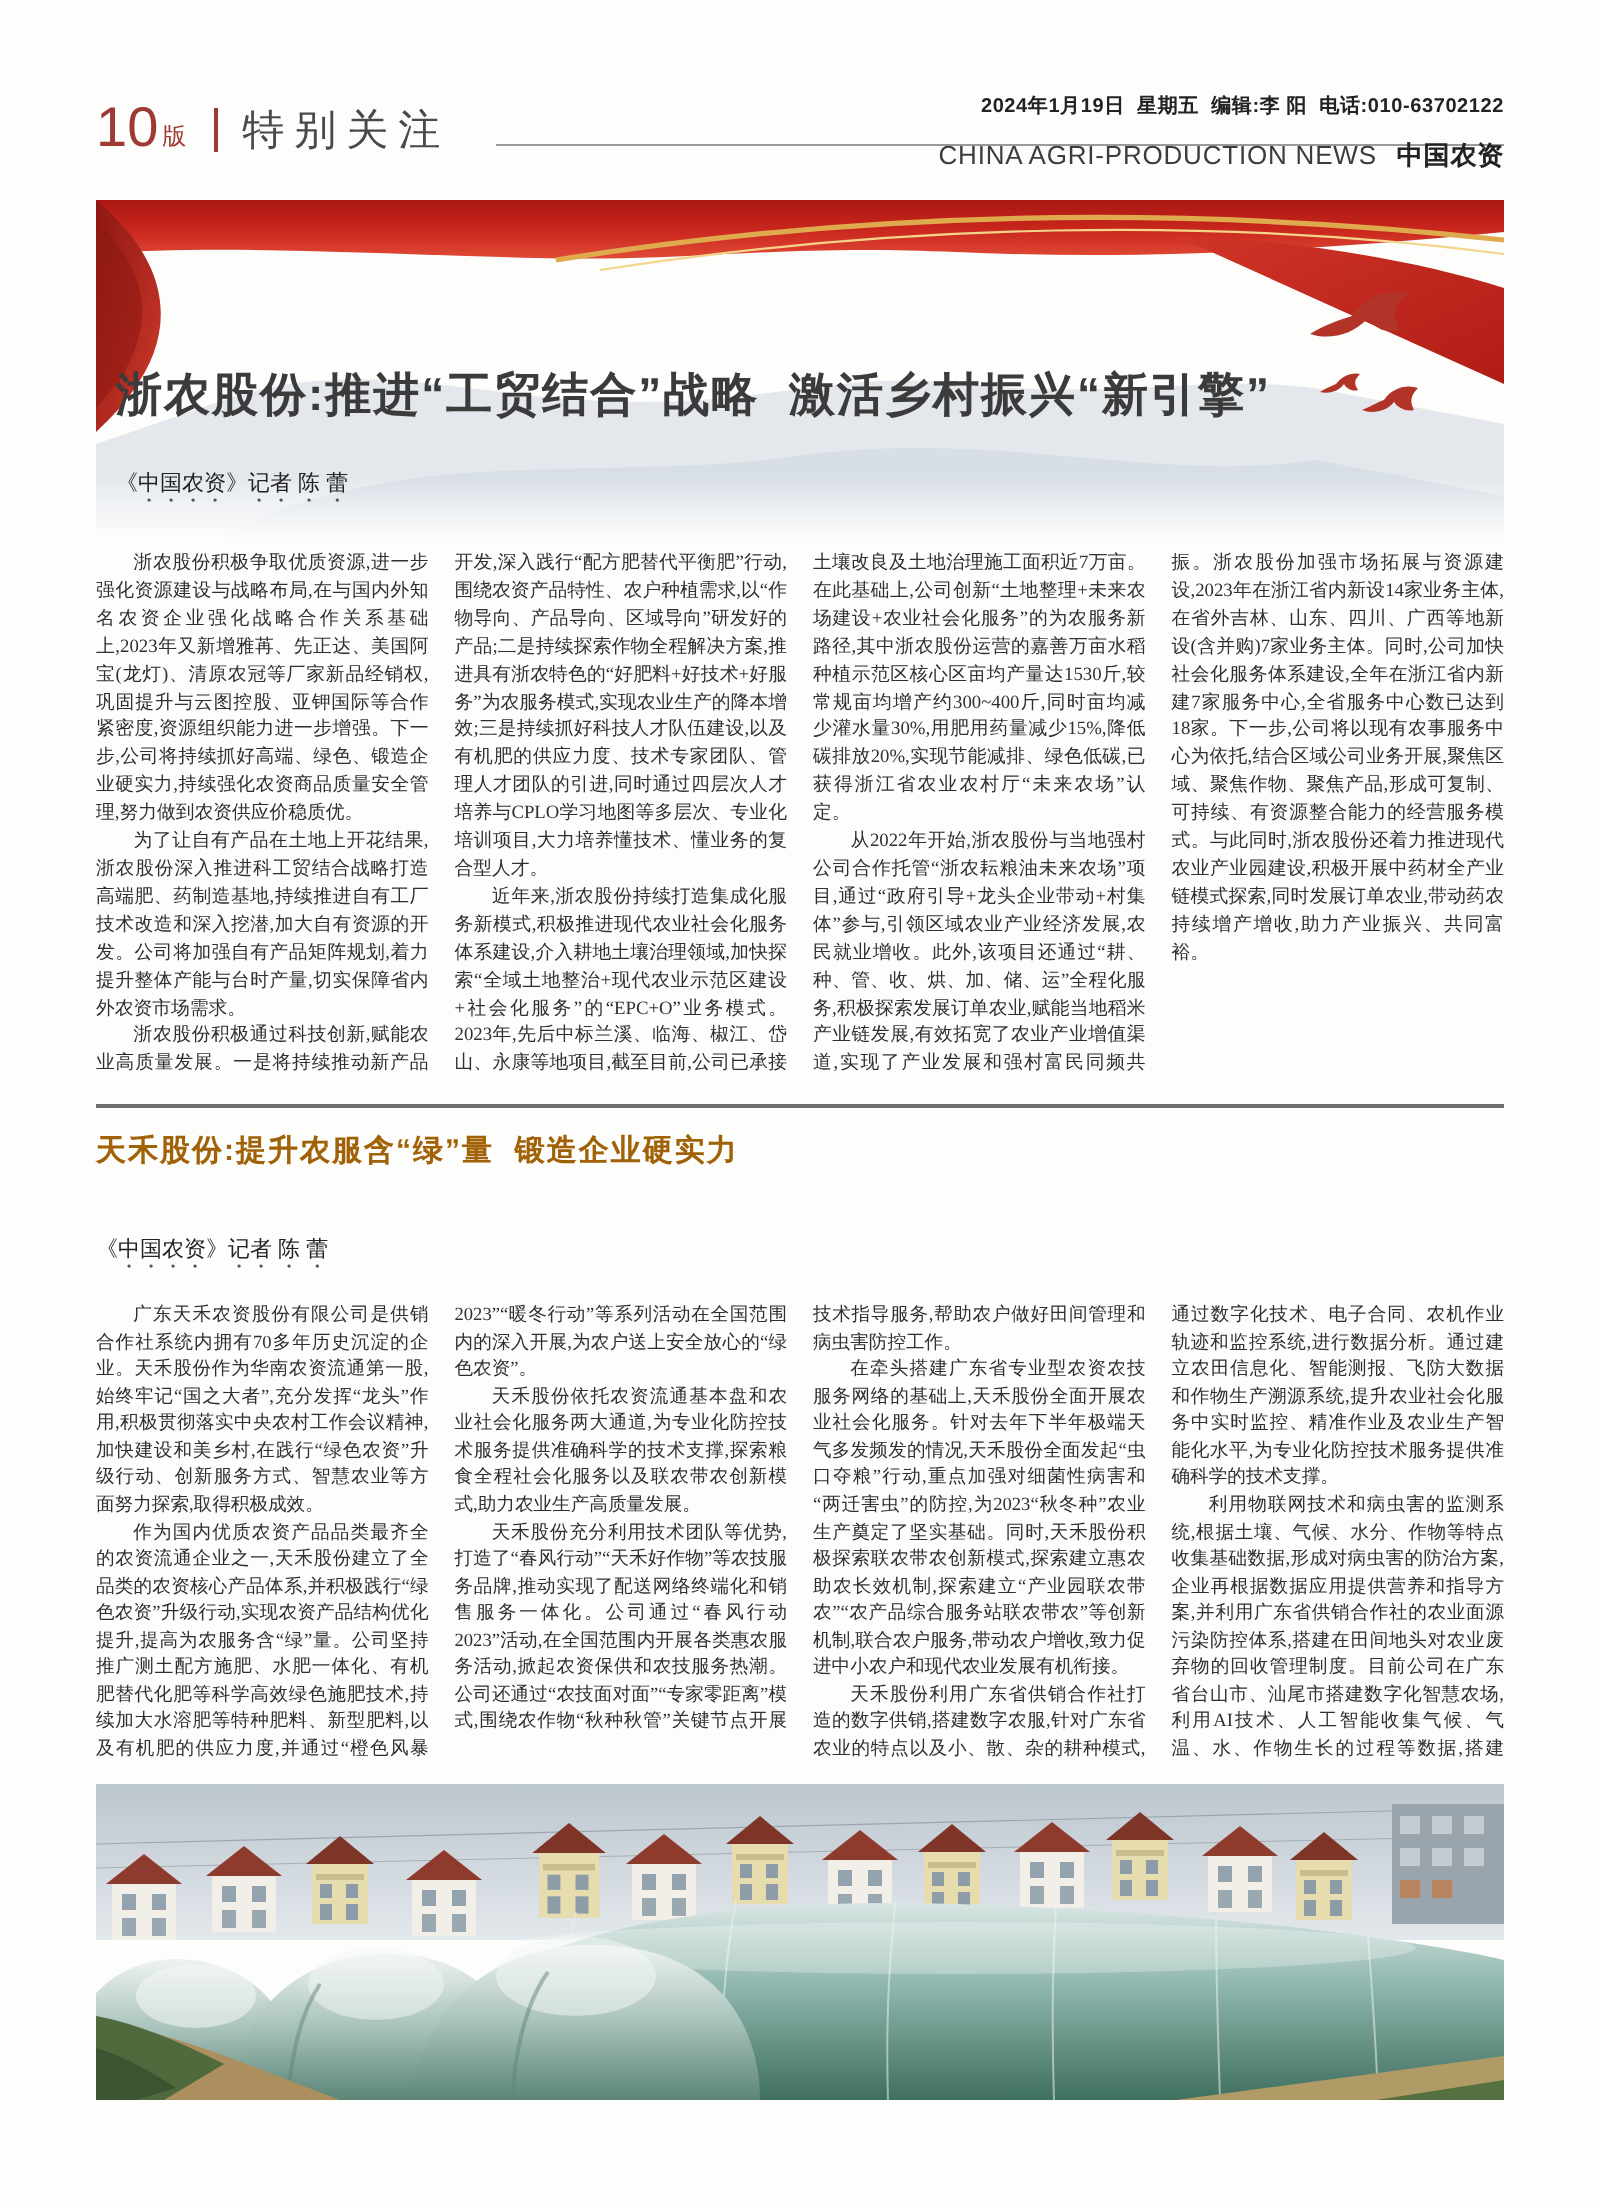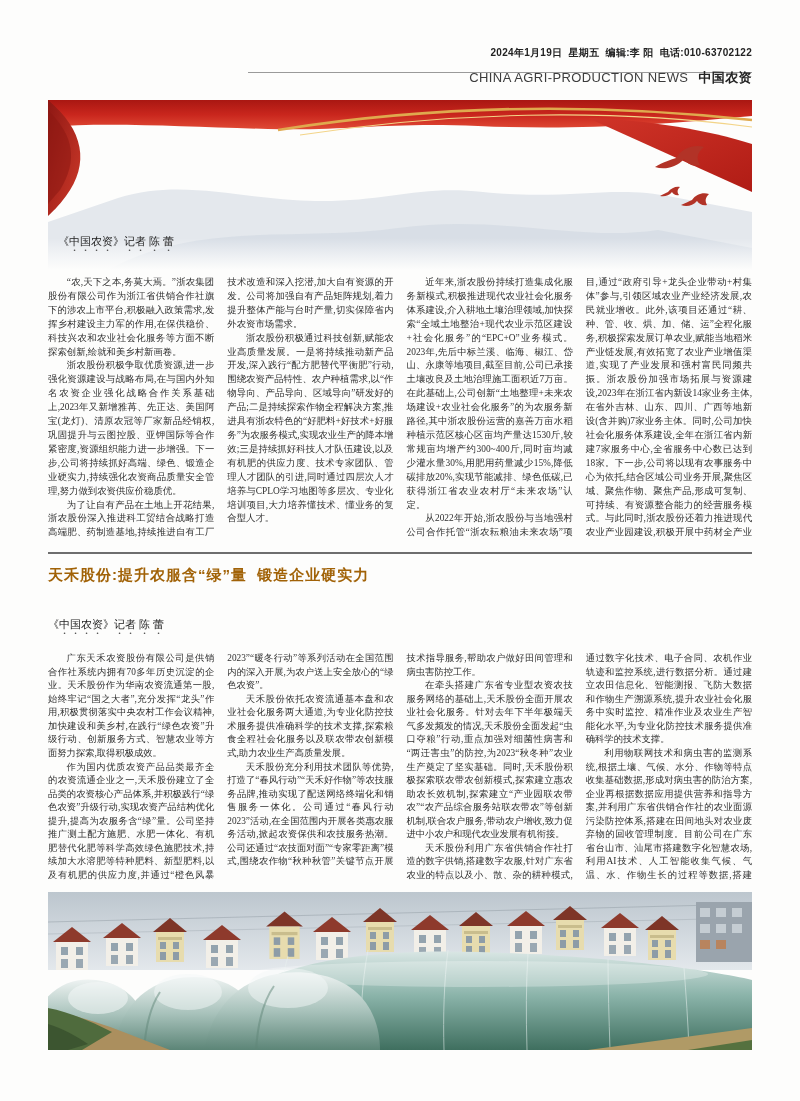--- a/index.html
+++ b/index.html
@@ -50,20 +50,26 @@
     font-size:11px;color:#222;white-space:pre;}
   
   .photo{position:absolute;left:48px;top:892px;width:704px;height:158px;overflow:hidden;}
 </style>
 </head>
 <body>
 
 <div class="page">
 
   <div class="header">
+    <div class="header-left">
+      <span class="pagenum">10</span>
+      <span class="pagelabel">版</span>
+      <span class="vbar"></span>
+      <span class="section">特别关注</span>
+    </div>
     <div class="header-rule"></div>
     <div class="header-right">
       <div class="date-line">2024年1月19日  星期五  编辑:李 阳  电话:010-63702122</div>
       <div class="masthead"><span>CHINA AGRI-PRODUCTION NEWS</span><span class="cn">中国农资</span></div>
     </div>
   </div>
 
   <div class="banner">
     <svg width="704" height="170" viewBox="0 0 704 170">
       <defs>
@@ -102,25 +108,25 @@
       <path d="M0 10 C26 36 30 60 12 90 L0 104 Z" fill="#8d1713" opacity=".55"></path>
 
       <g fill="#b23327">
         <path d="M628 58 C634 48 646 44 656 47 C649 53 648 58 652 65 C645 67 639 64 636 59 C628 68 616 70 607 67 C615 62 622 60 628 58 Z"></path>
         <path d="M620 188 C623 184 628 182 632 183 C629 186 629 188 631 191 C628 192 625 190 624 188 C621 192 616 193 612 192 C615 190 618 189 620 188 Z" transform="translate(0,-96)"></path>
         <path d="M644 100 C648 94 655 92 661 94 C657 98 657 101 659 105 C655 106 651 104 649 101 C645 106 638 107 633 105 C638 103 641 101 644 100 Z"></path>
       </g>
 
       <rect x="0" y="138" width="704" height="32" fill="url(#fade)"></rect>
     </svg>
+    <h1 class="t1">浙农股份:推进“工贸结合”战略  激活乡村振兴“新引擎”</h1>
     <div class="byline em-dots">《中国农资》记者 陈 蕾</div>
   </div>
 
   <section class="cols a1">
-      <p>“农,天下之本,务莫大焉。”浙农集团股份有限公司作为浙江省供销合作社旗下的涉农上市平台,积极融入政策需求,发挥乡村建设主力军的作用,在保供稳价、科技兴农和农业社会化服务等方面不断探索创新,绘就和美乡村新画卷。</p>
       <p>浙农股份积极争取优质资源,进一步强化资源建设与战略布局,在与国内外知名农资企业强化战略合作关系基础上,2023年又新增雅苒、先正达、美国阿宝(龙灯)、清原农冠等厂家新品经销权,巩固提升与云图控股、亚钾国际等合作紧密度,资源组织能力进一步增强。下一步,公司将持续抓好高端、绿色、锻造企业硬实力,持续强化农资商品质量安全管理,努力做到农资供应价稳质优。</p>
       <p>为了让自有产品在土地上开花结果,浙农股份深入推进科工贸结合战略打造高端肥、药制造基地,持续推进自有工厂技术改造和深入挖潜,加大自有资源的开发。公司将加强自有产品矩阵规划,着力提升整体产能与台时产量,切实保障省内外农资市场需求。</p>
       <p>浙农股份积极通过科技创新,赋能农业高质量发展。一是将持续推动新产品开发,深入践行“配方肥替代平衡肥”行动,围绕农资产品特性、农户种植需求,以“作物导向、产品导向、区域导向”研发好的产品;二是持续探索作物全程解决方案,推进具有浙农特色的“好肥料+好技术+好服务”为农服务模式,实现农业生产的降本增效;三是持续抓好科技人才队伍建设,以及有机肥的供应力度、技术专家团队、管理人才团队的引进,同时通过四层次人才培养与CPLO学习地图等多层次、专业化培训项目,大力培养懂技术、懂业务的复合型人才。</p>
       <p>近年来,浙农股份持续打造集成化服务新模式,积极推进现代农业社会化服务体系建设,介入耕地土壤治理领域,加快探索“全域土地整治+现代农业示范区建设+社会化服务”的“EPC+O”业务模式。2023年,先后中标兰溪、临海、椒江、岱山、永康等地项目,截至目前,公司已承接土壤改良及土地治理施工面积近7万亩。在此基础上,公司创新“土地整理+未来农场建设+农业社会化服务”的为农服务新路径,其中浙农股份运营的嘉善万亩水稻种植示范区核心区亩均产量达1530斤,较常规亩均增产约300~400斤,同时亩均减少灌水量30%,用肥用药量减少15%,降低碳排放20%,实现节能减排、绿色低碳,已获得浙江省农业农村厅“未来农场”认定。</p>
       <p>从2022年开始,浙农股份与当地强村公司合作托管“浙农耘粮油未来农场”项目,通过“政府引导+龙头企业带动+村集体”参与,引领区域农业产业经济发展,农民就业增收。此外,该项目还通过“耕、种、管、收、烘、加、储、运”全程化服务,积极探索发展订单农业,赋能当地稻米产业链发展,有效拓宽了农业产业增值渠道,实现了产业发展和强村富民同频共振。浙农股份加强市场拓展与资源建设,2023年在浙江省内新设14家业务主体,在省外吉林、山东、四川、广西等地新设(含并购)7家业务主体。同时,公司加快社会化服务体系建设,全年在浙江省内新建7家服务中心,全省服务中心数已达到18家。下一步,公司将以现有农事服务中心为依托,结合区域公司业务开展,聚焦区域、聚焦作物、聚焦产品,形成可复制、可持续、有资源整合能力的经营服务模式。与此同时,浙农股份还着力推进现代农业产业园建设,积极开展中药材全产业链模式探索,同时发展订单农业,带动药农持续增产增收,助力产业振兴、共同富裕。</p>
     </section>
 
   <div class="divider"></div>
 
   <h2 class="t2">天禾股份:提升农服含“绿”量  锻造企业硬实力</h2>

